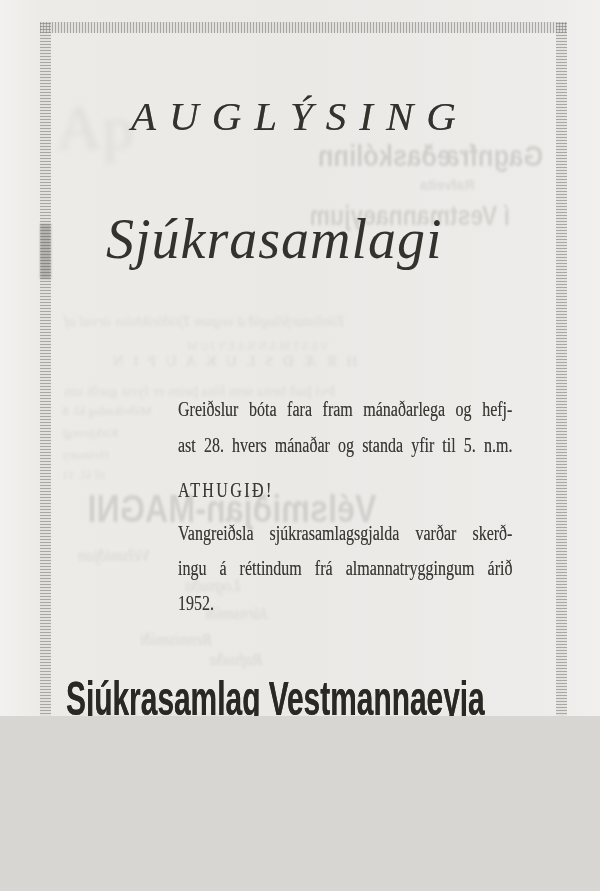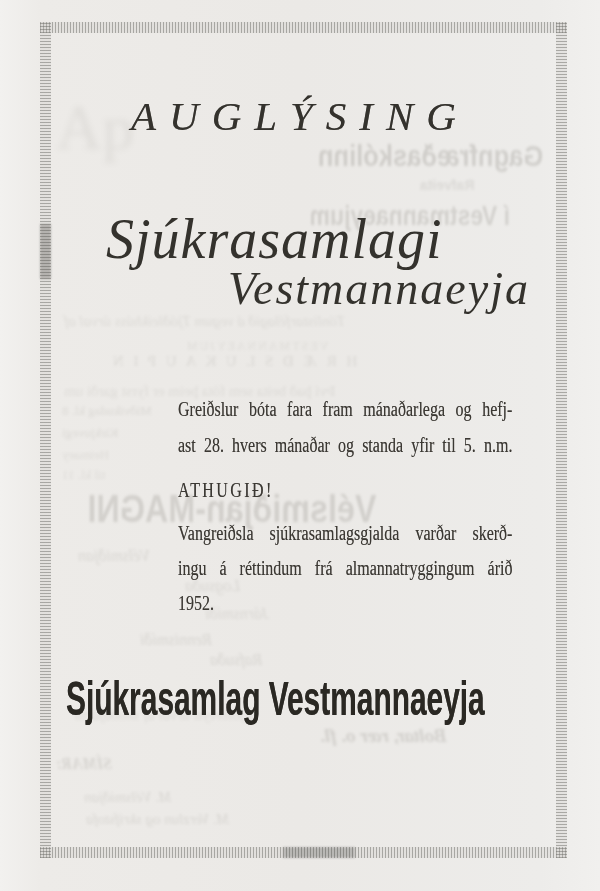--- a/index.html
+++ b/index.html
@@ -1,18 +1,18 @@
 <!DOCTYPE html>
 <html><head>
 <meta charset="utf-8">
 <style>
   html,body{margin:0;padding:0;background:#d8d6d2;}
   .scan{
     position:relative;
-    width:600px;height:891px;
+    width:600px;height:716px;
     margin:0 auto;
     overflow:hidden;
     background:linear-gradient(90deg,#f2f1ef 0px,#edebe8 40px,#ebe9e6 300px,#edecea 540px,#f1f0ee 600px);
     font-family:"Liberation Serif",serif;
   }
   
   .ghost-layer{position:absolute;inset:0;z-index:1;}
   .ghost{
     position:absolute;
     white-space:nowrap;
@@ -123,21 +123,20 @@
     <div class="b-strip b-v b-right"></div>
     <div class="smudge smudge-left"></div>
     <div class="smudge smudge-bottom"></div>
   </div>
 
   <div class="printed title it">AUGLÝSING</div>
 
 
   <div class="printed org1 it">Sjúkrasamlagi</div>
 
-  <div class="printed org2 it">Vestmannaeyja</div>
 
   <div class="printed para para1">
     <div class="jline">Greiðslur bóta fara fram mánaðarlega og hefj-</div>
     <div class="jline">ast 28. hvers mánaðar og standa yfir til 5. n.m.</div>
   </div>
 
   <div class="printed notice">ATHUGIÐ!</div>
 
   <div class="printed para para2">
     <div class="jline">Vangreiðsla sjúkrasamlagsgjalda varðar skerð-</div>

